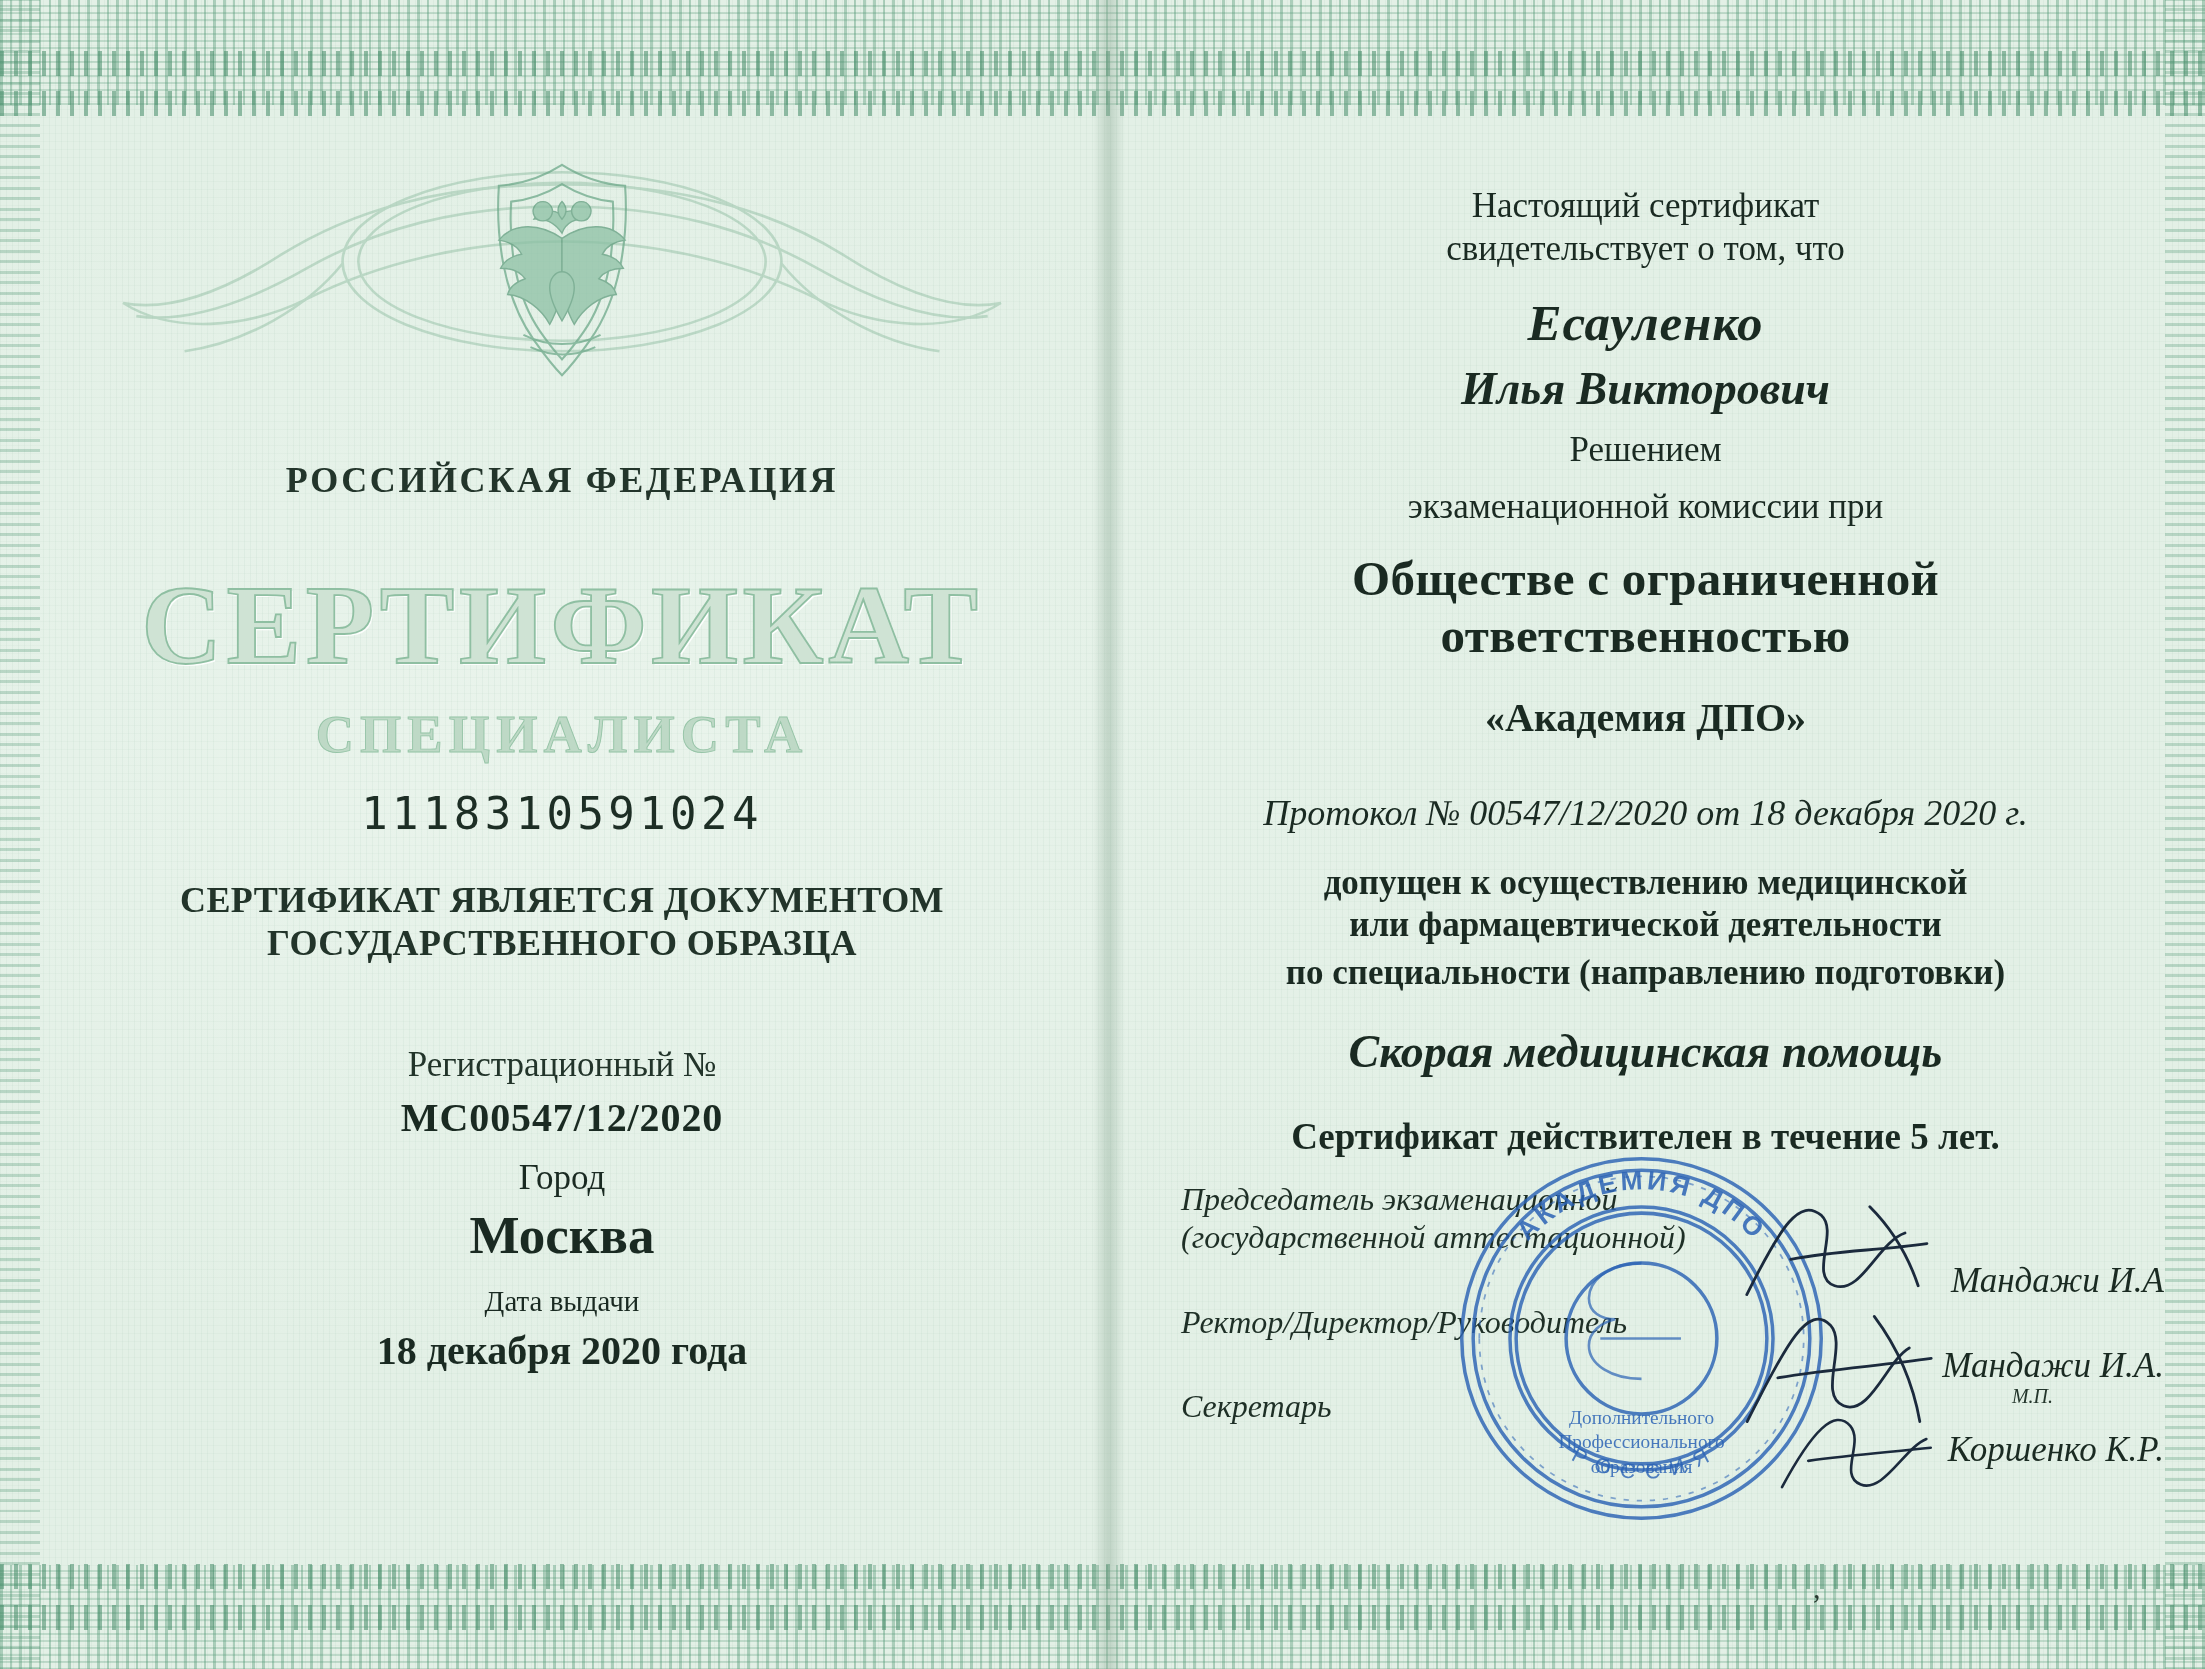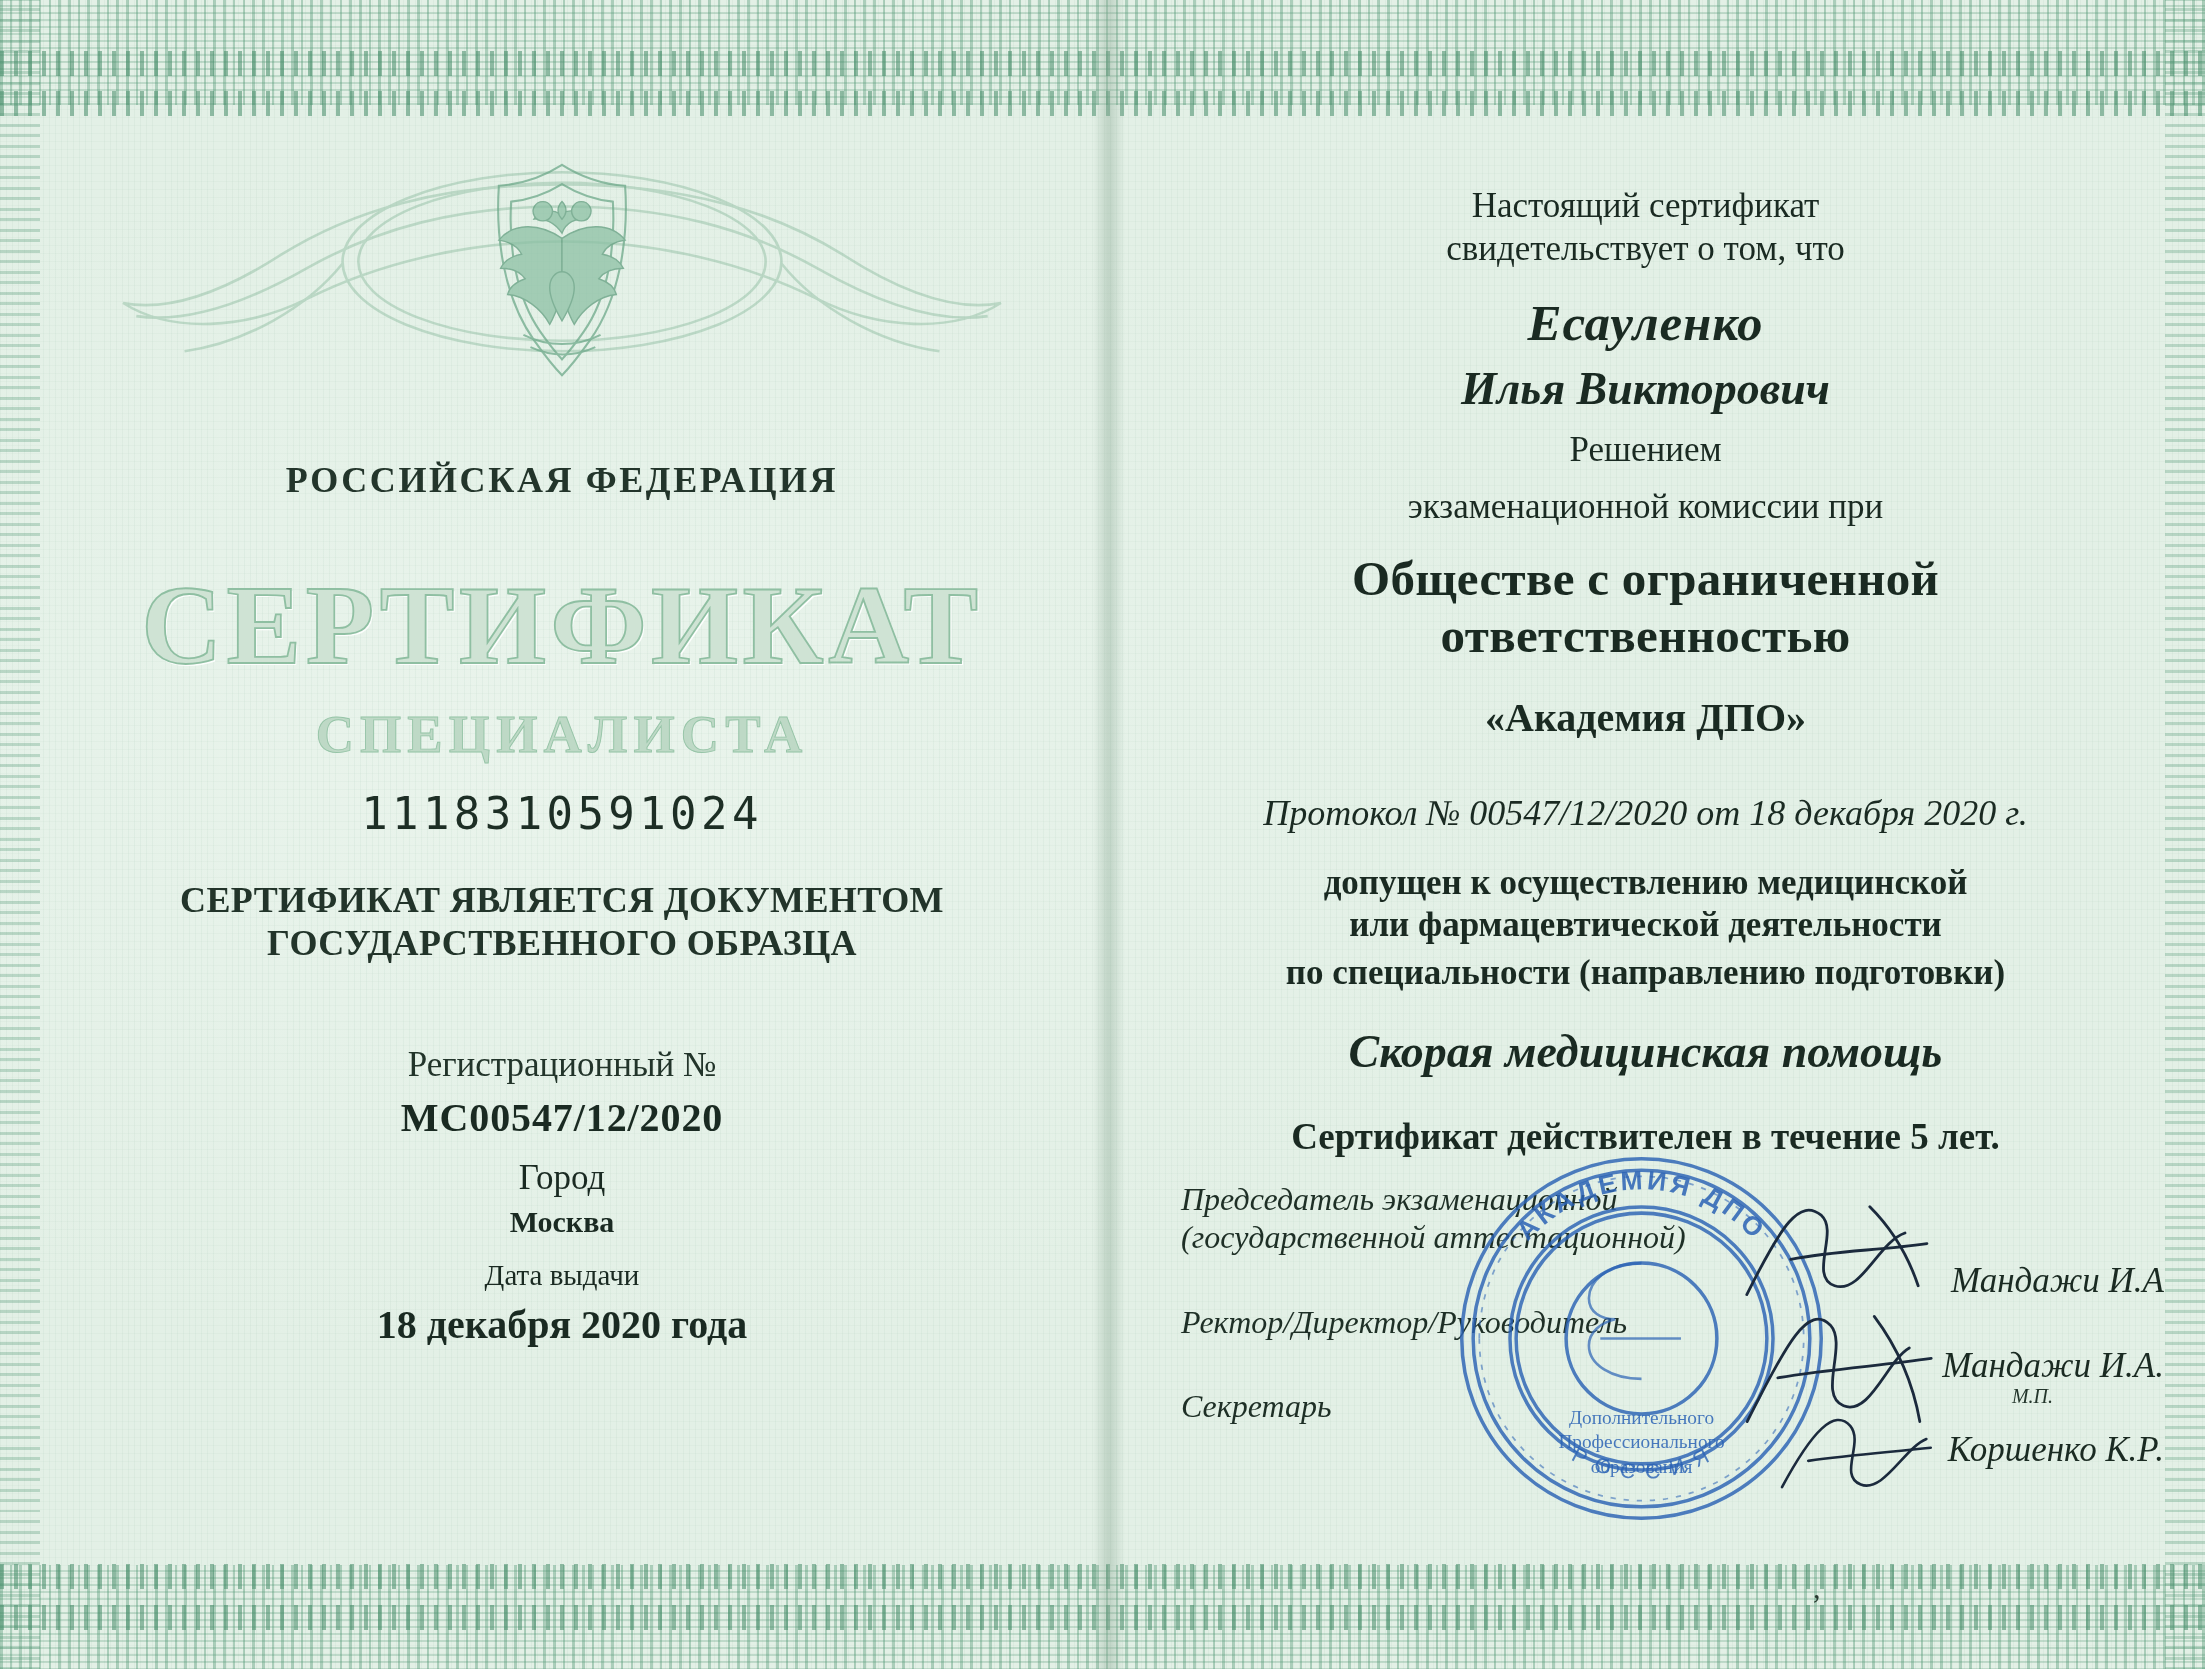--- a/index.html
+++ b/index.html
@@ -156,21 +156,21 @@
     font-size: 40px;
     font-weight: 700;
     letter-spacing: 0.9px;
   }
   .city-label {
     margin-top: 17.6px;
     font-size: 35px;
   }
   .city-value {
     margin-top: 7px;
-    font-size: 30px;
+    font-size: 53px;
     font-weight: 700;
   }
   .date-label {
     margin-top: 19.3px;
     font-size: 29px;
   }
   .date-value {
     margin-top: 8.8px;
     font-size: 40px;
     font-weight: 700;

